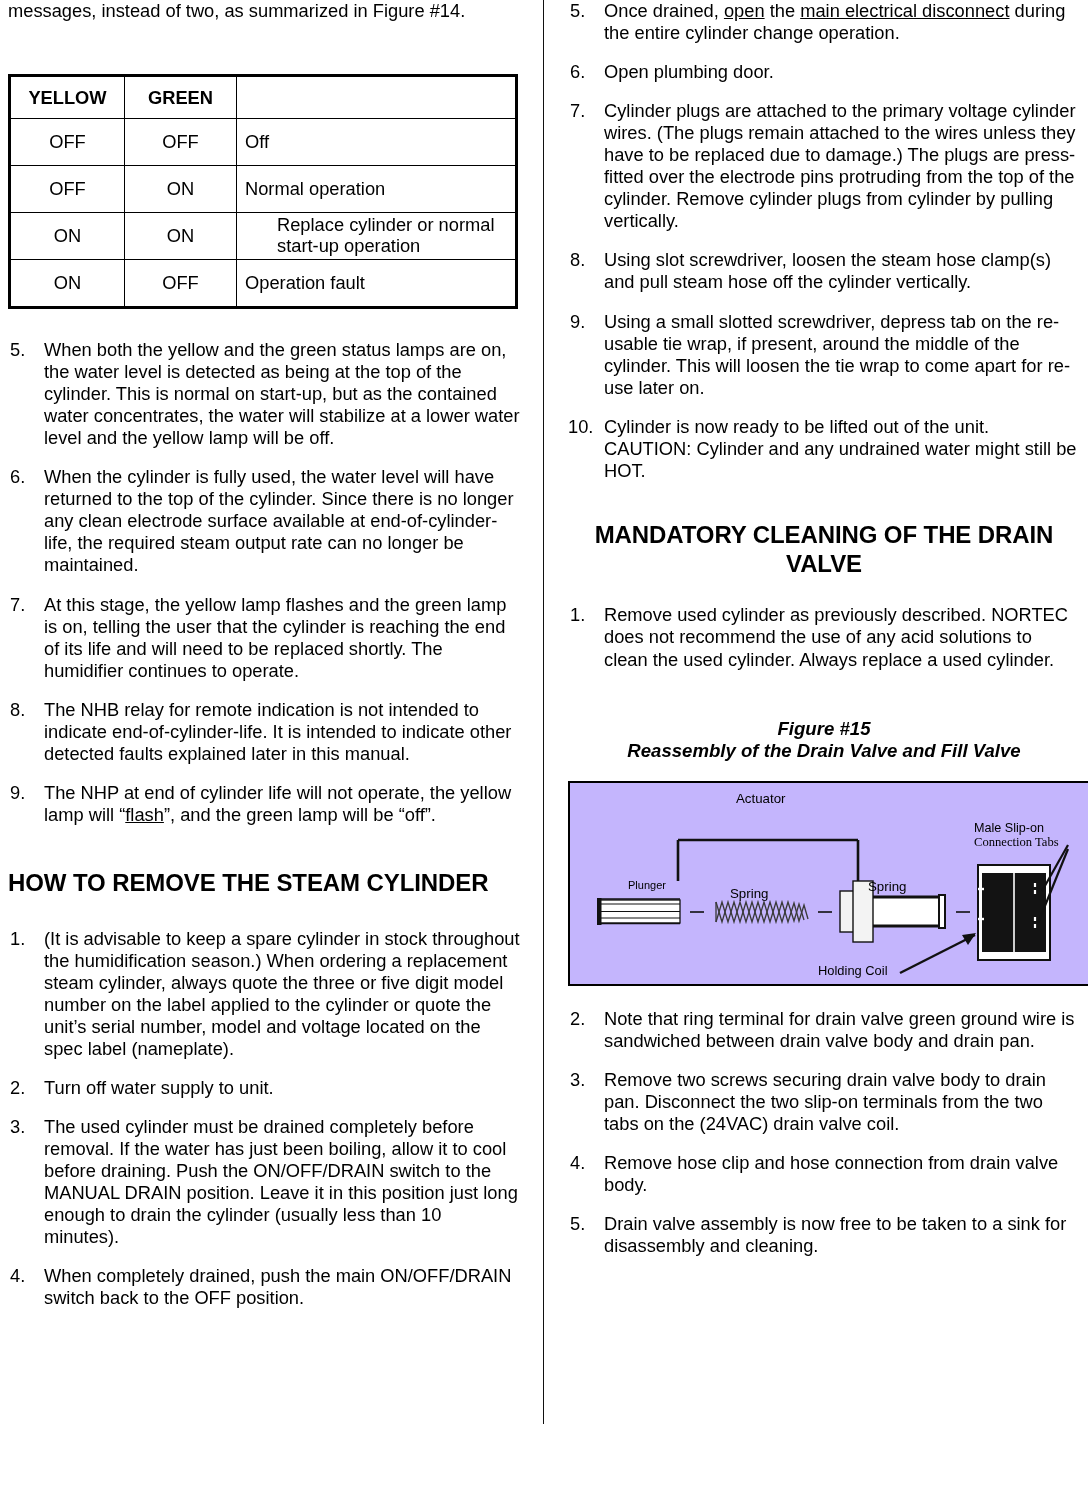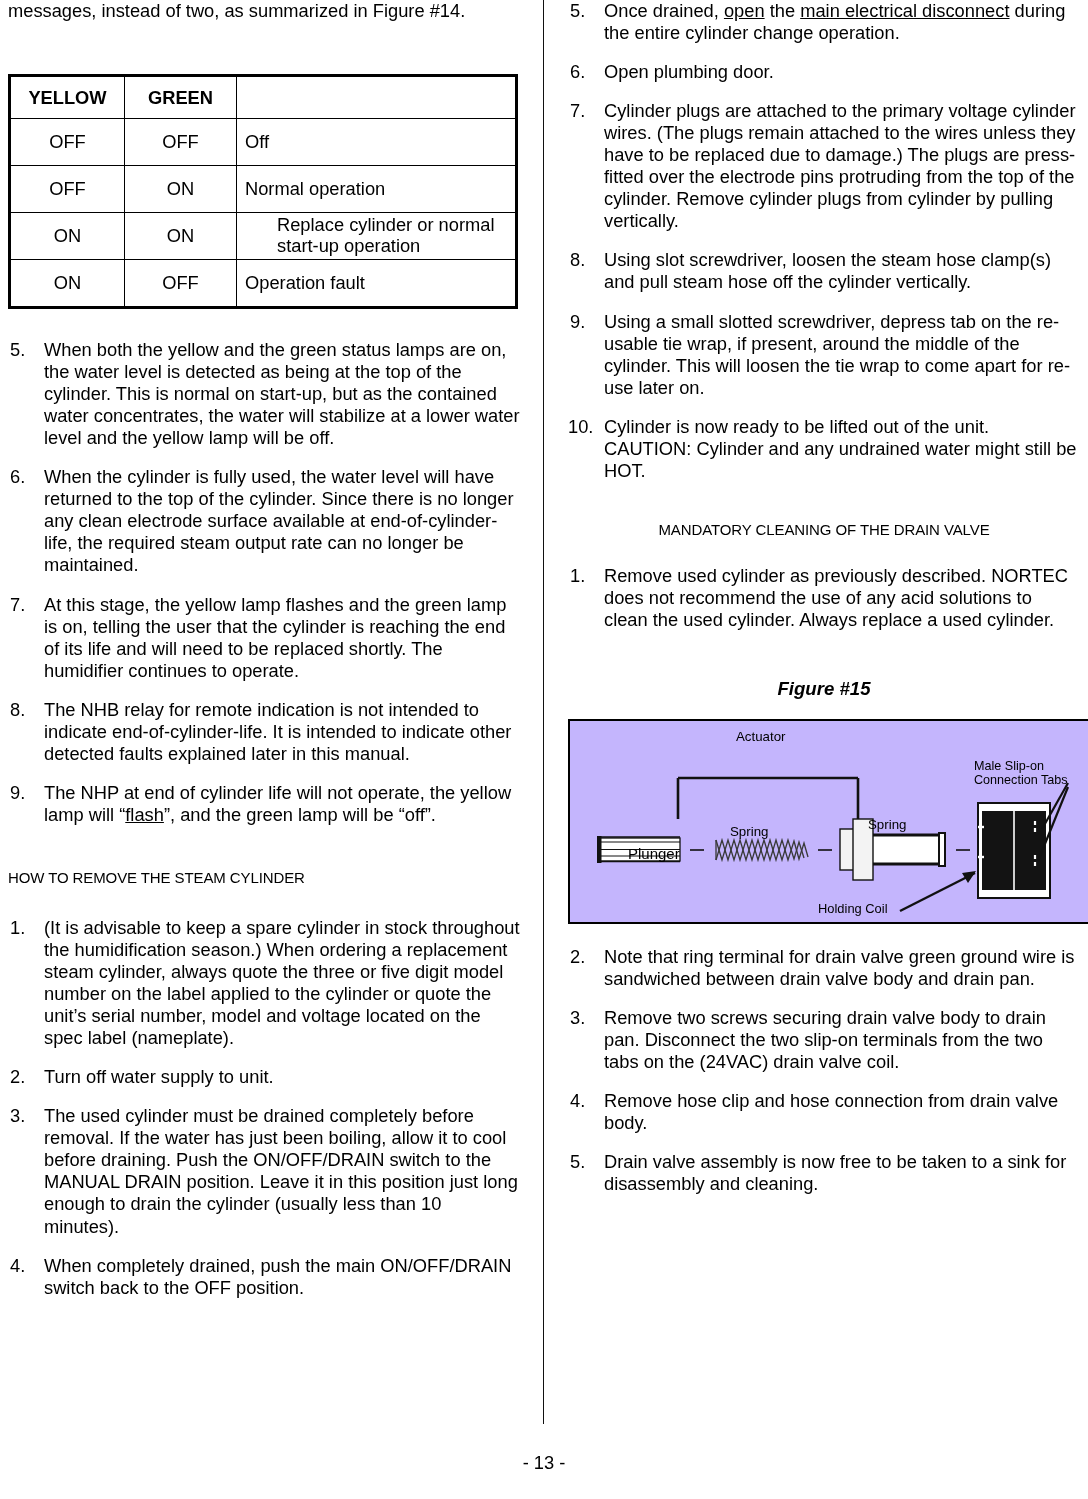--- a/index.html
+++ b/index.html
@@ -83,22 +83,22 @@
   .fig-caption {
     text-align: center;
     font-weight: bold;
     font-style: italic;
     font-size: 18.6px;
     line-height: 1.22;
   }
 
   
   .section-head {
-    font-weight: normal;
-    font-size: 15px;
+    font-weight: bold;
+    font-size: 24px;
     letter-spacing: -0.1px;
     line-height: 1.2;
   }
   .section-head.left { text-align: left; }
   .section-head.center { text-align: center; }
 
   
   table.fig14 {
     border-collapse: collapse;
     width: 507px;
@@ -310,20 +310,21 @@
 
 
       <div class="item">
         <span class="num">1.</span>
         <span class="txt">Remove used cylinder as previously described. NORTEC does not recommend the use of any acid solutions to clean the used cylinder.  Always replace a used cylinder.</span>
       </div>
 
       <div class="sp-30"></div>
 
       <div class="fig-caption">Figure #15</div>
+      <div class="fig-caption">Reassembly of the Drain Valve and Fill Valve</div>
 
       <div class="sp-18"></div>
 
       <div class="fig15-box">
         <svg width="500" height="200" viewBox="0 0 500 200" xmlns="http://www.w3.org/2000/svg">
 
           <path d="M 105 105 L 105 75 L 500 75" fill="none" stroke="#111" stroke-width="2.5" transform="translate(0,0)" style="display:none"></path>
           <g>
             <line x1="108" y1="98" x2="108" y2="57" stroke="#111" stroke-width="2.6"></line>
             <line x1="108" y1="57" x2="288" y2="57" stroke="#111" stroke-width="2.6"></line>
@@ -375,25 +376,25 @@
           </g>
 
           <g>
             <line x1="330" y1="190" x2="405" y2="152" stroke="#111" stroke-width="2.4"></line>
             <polygon points="406,150 392,152 398,162" fill="#111"></polygon>
           </g>
         </svg>
 
         <div style="position:absolute;left:0;top:0;width:100%;height:100%;pointer-events:none;">
           <span style="position:absolute;left:166px;top:8px;font-size:13.3px;">Actuator</span>
-          <span style="position:absolute;left:58px;top:96px;font-size:15px;margin-top:28px;">Plunger</span>
+          <span style="position:absolute;left:58px;top:96px;font-size:11px;">Plunger</span>
           <span style="position:absolute;left:160px;top:103px;font-size:13.3px;">Spring</span>
           <span style="position:absolute;left:298px;top:96px;font-size:13.3px;">Spring</span>
           <span style="position:absolute;left:404px;top:38px;font-size:12.6px;white-space:nowrap;">Male Slip-on</span>
-          <span style="position:absolute;left:404px;top:52px;font-size:12.6px;white-space:nowrap;">Connection Tabs</span>
+          <span style="position:absolute;left:404px;top:52px;font-size:12.6px;white-space:nowrap;font-family:Liberation Serif, serif;">Connection Tabs</span>
           <span style="position:absolute;left:248px;top:180px;font-size:12.9px;white-space:nowrap;">Holding Coil</span>
         </div>
       </div>
 
       <div class="sp-22"></div>
 
       <div class="item">
         <span class="num">2.</span>
         <span class="txt">Note that ring terminal for drain valve green ground wire is sandwiched between drain valve body and drain pan.</span>
       </div>
@@ -410,15 +411,14 @@
 
       <div class="item">
         <span class="num">5.</span>
         <span class="txt">Drain valve assembly is now free to be taken to a sink for disassembly and cleaning.</span>
       </div>
 
     </div>
 
   </div>
 
-  <div class="page-number">- 13 -</div>
 
 </div>
 
 </body></html>

